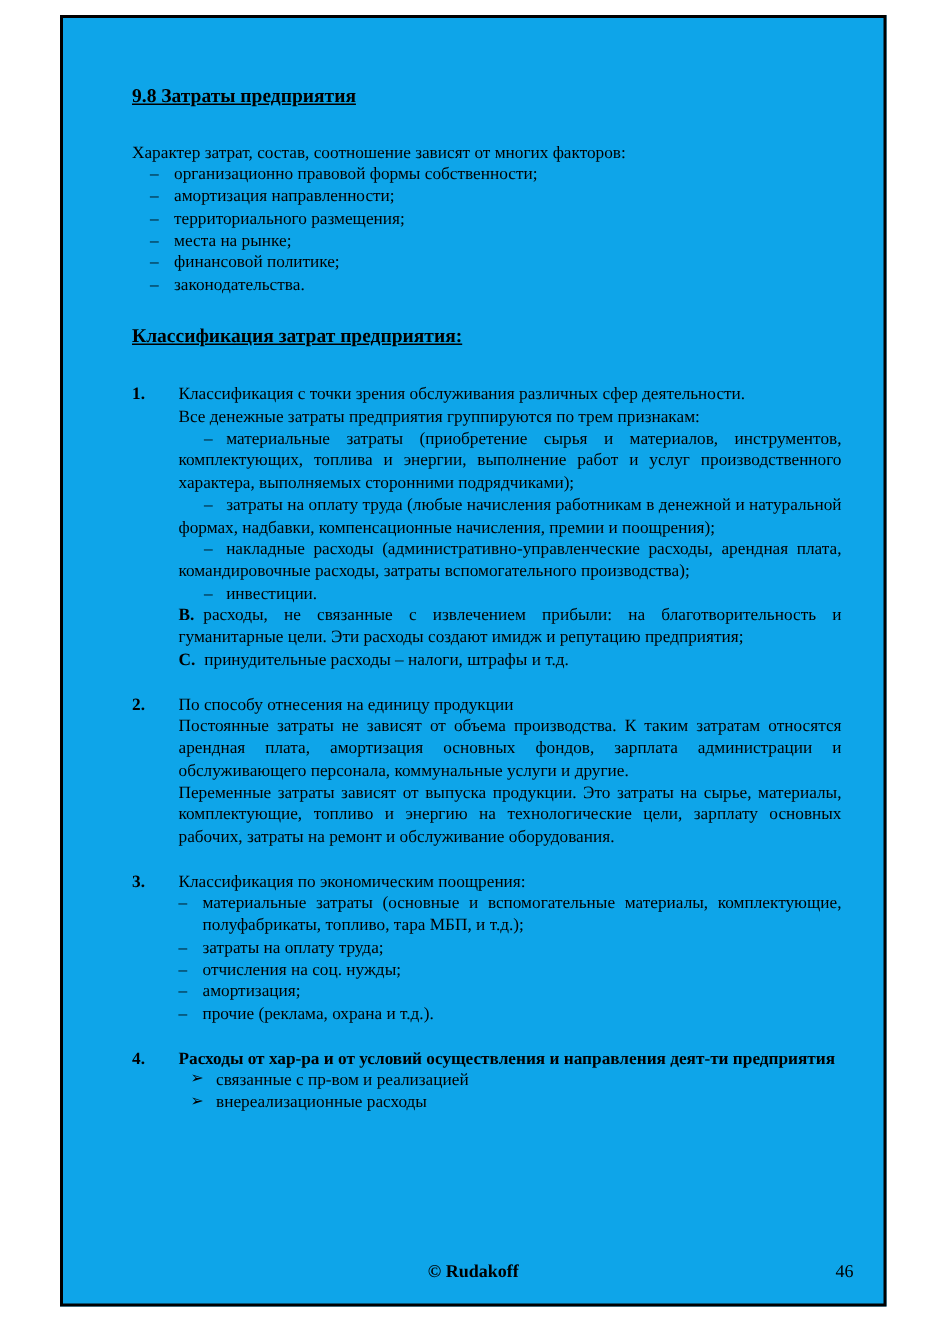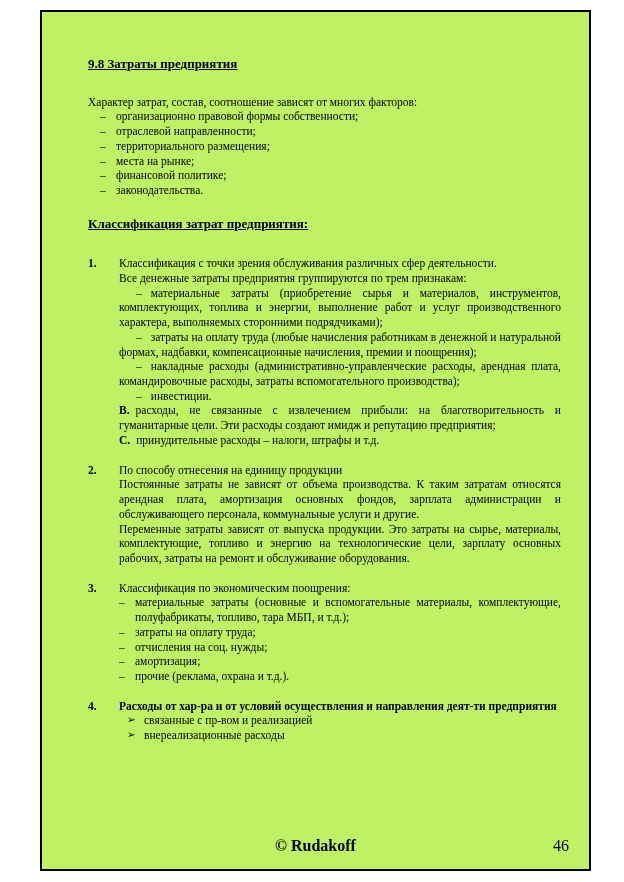--- a/index.html
+++ b/index.html
@@ -9,21 +9,21 @@
     font-family: "Liberation Serif", serif;
     color: #000000;
   }
   body { position: relative; overflow: hidden; }
 
   .sheet {
     position: absolute;
     left: 40px; top: 10px;
     width: 551px; height: 861px;
     border: 2px solid #000000;
-    background: #bef264;
+    background: #0ea5e9;
   }
   .content {
     padding: 44px 28px 0 46px;
     font-size: 11.5px;
     line-height: 1.28;
   }
 
   .doc-title {
     font-size: 13px;
     font-weight: bold;
@@ -58,21 +58,21 @@
   .bullet-list { margin-left: 8px; }
   .bullet-row { display: flex; }
   .bullet-row .arrow { width: 17px; flex-shrink: 0; font-size: 10.5px; }
   .bullet-row .bullet-text { flex: 1; }
 
   .footer {
     position: absolute;
     left: 0; right: 0;
     bottom: 14px;
     text-align: center;
-    font-size: 16px;
+    font-size: 12px;
   }
   .copyright { font-weight: bold; }
   .page-number {
     position: absolute;
     right: 20px; bottom: 0;
     font-weight: normal;
     margin-left: 20px;
   }
 </style>
 </head>
@@ -85,21 +85,21 @@
 
     <p class="para">Характер затрат, состав, соотношение зависят от многих факторов:</p>
 
     <div class="dash-list indent1">
       <div class="dash-row">
         <span class="dash">–</span>
         <span class="dash-text">организационно правовой формы собственности;</span>
       </div>
       <div class="dash-row">
         <span class="dash">–</span>
-        <span class="dash-text">отраслевой направленности;</span>
+        <span class="dash-text">амортизация направленности;</span>
       </div>
       <div class="dash-row">
         <span class="dash">–</span>
         <span class="dash-text">территориального размещения;</span>
       </div>
       <div class="dash-row">
         <span class="dash">–</span>
         <span class="dash-text">места на рынке;</span>
       </div>
       <div class="dash-row">

